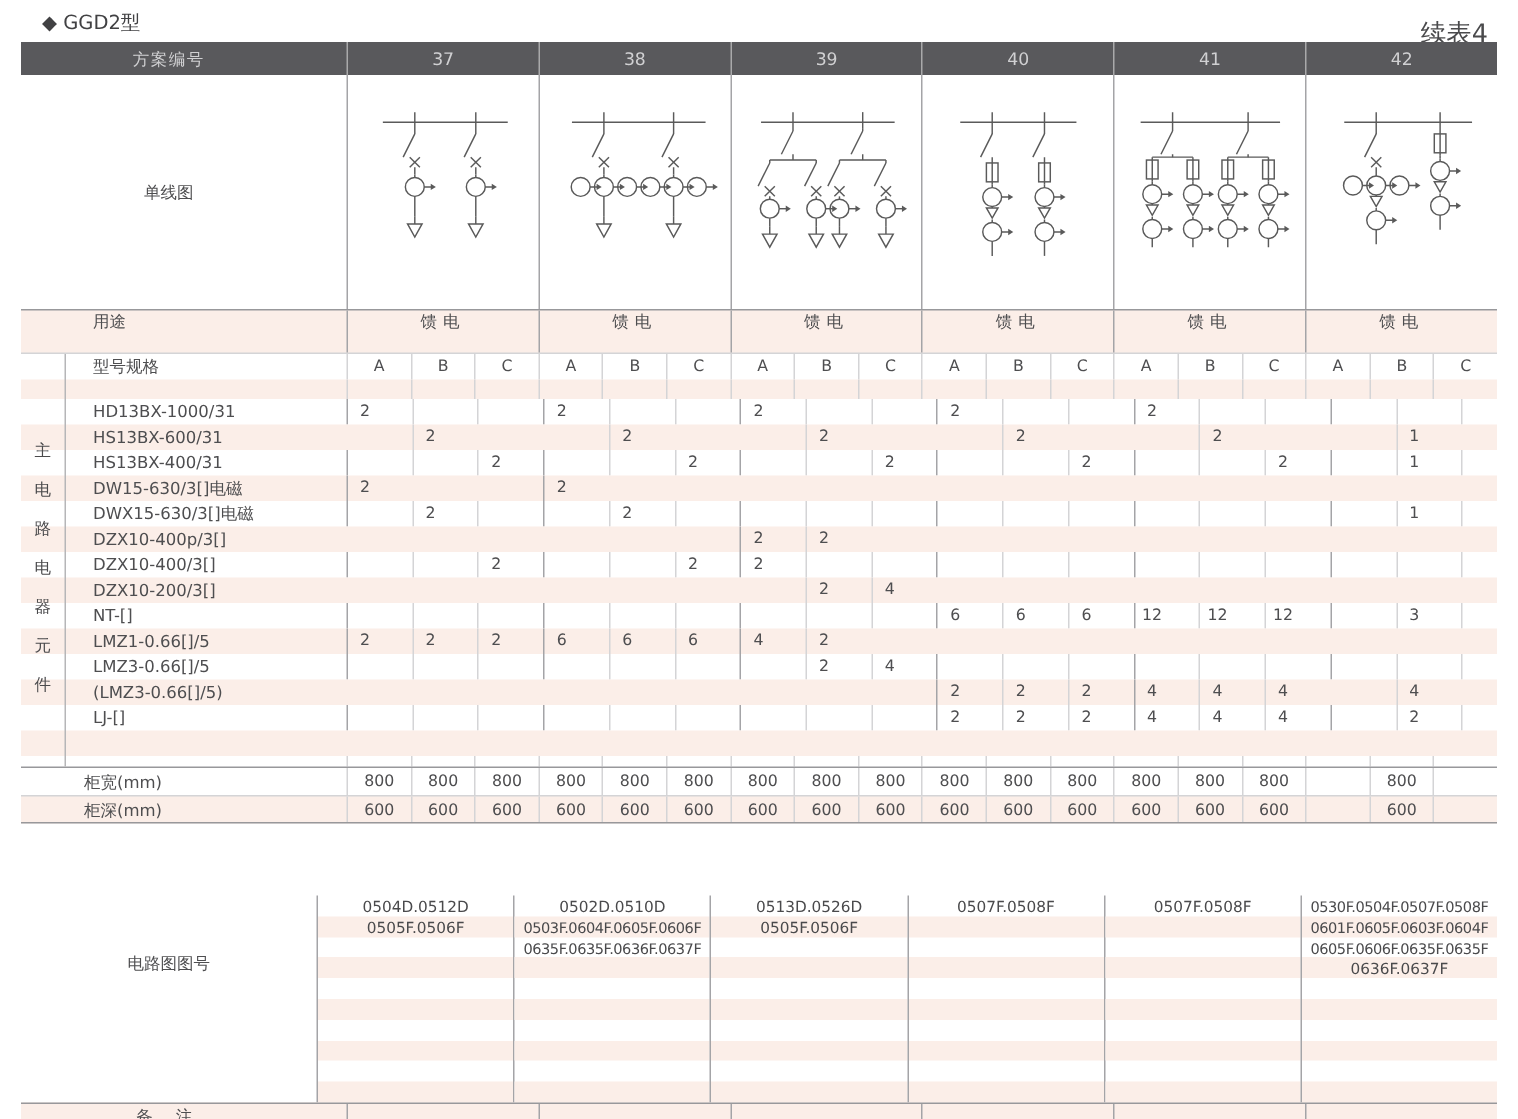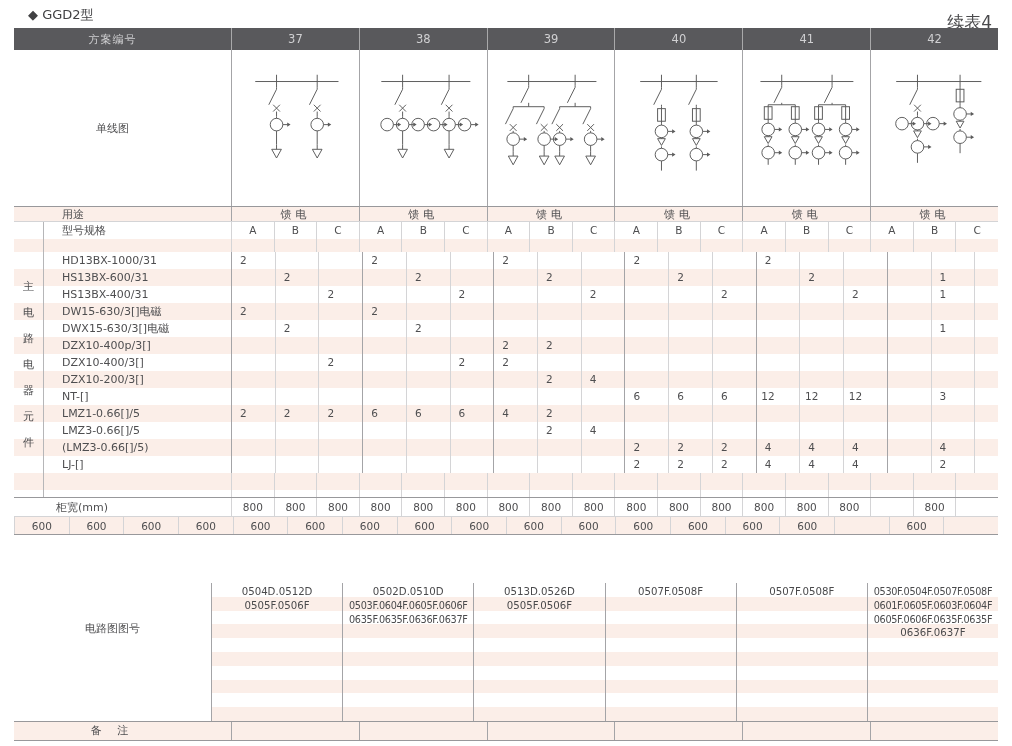--- a/index.html
+++ b/index.html
@@ -20,34 +20,34 @@
   .row > .vcell:nth-child(3n+2){border-left-color:var(--major);}
   
   .hrow{height:22px;background:var(--hdr);color:#d0d0d2;font-size:11.5px;align-items:stretch;}
   .hrow .label{display:flex;align-items:center;justify-content:center;letter-spacing:1px;}
   .hrow .scell{display:flex;align-items:center;justify-content:center;border-left:1px solid rgba(235,235,235,.55);}
   
   .drow{height:156px;}
   .drow .label{display:flex;align-items:center;justify-content:center;}
   .drow svg{display:block;width:100%;height:100%;}
   
-  .urow{height:16px;background:var(--pink);border-top:1px solid var(--heavy);border-bottom:1px solid var(--minor);justify-content:space-between;}
+  .urow{height:30px;background:var(--pink);border-top:1px solid var(--heavy);border-bottom:1px solid var(--minor);justify-content:space-between;}
   .urow .label{line-height:16px;padding-left:48px;}
   .urow .scell{text-align:center;font-size:11px;line-height:16px;letter-spacing:4px;}
   
   .mid{position:relative;}
   .strip{position:absolute;left:0;top:0;bottom:0;width:30px;border-right:1px solid #b6b6b8;display:flex;flex-direction:column;align-items:center;justify-content:center;gap:11px;padding-top:10px;font-size:11px;color:#4a4a4c;z-index:2;}
   .sprow{height:17px;}
   .sprow .label{line-height:17px;padding-left:48px;}
   .sprow .vcell{line-height:17px;}
   .sprow2{height:13px;background:var(--pink);}
   .crow{height:17px;}
   .crow .label{line-height:17px;padding-left:48px;white-space:nowrap;}
   .crow .vcell{line-height:17px;}
-  .crow.alt, .sp-b1{background:var(--pink);}
+  .crow.alt, .sp-b1{background:var(--pink);align-items:flex-end;}
   .sp-b1{height:17px;}
   .sp-b2{height:7px;}
   
   .zrow{height:19px;}
   .zrow .label{line-height:19px;padding-left:42px;}
   .zrow .vcell{line-height:19px;}
   .zw{border-top:1px solid var(--heavy);}
   .zd{background:var(--pink);border-top:1px solid var(--minor);border-bottom:1px solid var(--heavy);}
   
   .circ{display:flex;height:186px;}
@@ -799,20 +799,21 @@
           <div class="vcell">800</div>
           <div class="vcell">800</div>
           <div class="vcell">800</div>
           <div class="vcell">800</div>
           <div class="vcell"></div>
           <div class="vcell">800</div>
           <div class="vcell"></div>
         </div>
     </div>
     <div class="row zrow zd">
+      <div class="label">柜深(mm)</div>
       <div id="depth-cells" style="display:flex;flex:1;">
           <div class="vcell">600</div>
           <div class="vcell">600</div>
           <div class="vcell">600</div>
           <div class="vcell">600</div>
           <div class="vcell">600</div>
           <div class="vcell">600</div>
           <div class="vcell">600</div>
           <div class="vcell">600</div>
           <div class="vcell">600</div>

